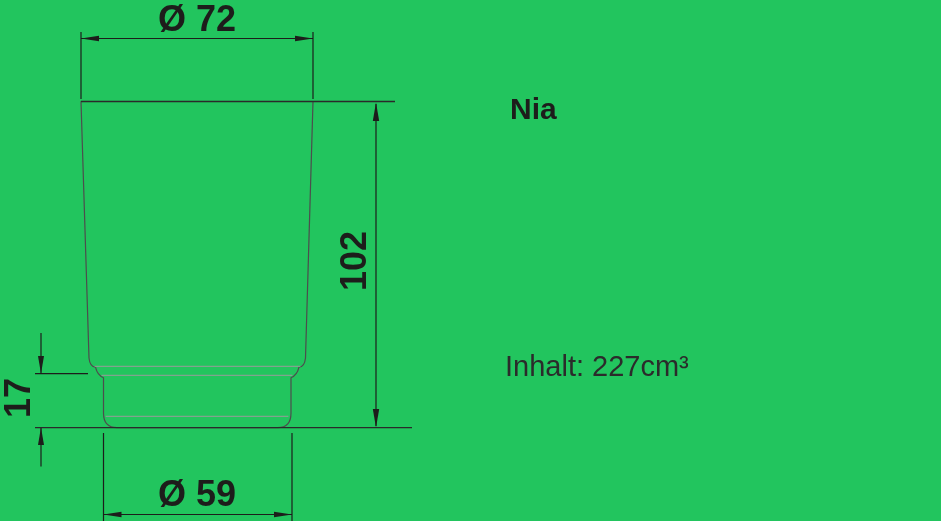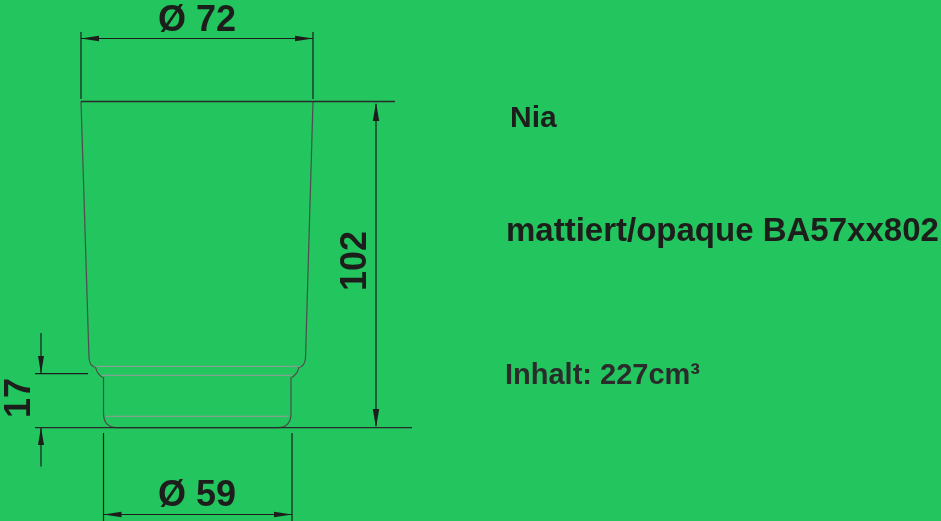--- a/index.html
+++ b/index.html
@@ -22,21 +22,21 @@
     position: absolute;
     left: 0;
     top: 0;
   }
   .dim-text {
     font-family: "Liberation Sans", sans-serif;
     font-weight: 700;
     font-size: 36px;
     fill: #1d1d1b;
   }
-  .right-col { position: absolute; left: 0; top: 16px; width: 941px; height: 399px; }
+  .right-col { position: absolute; left: 0; top: 8px; width: 941px; height: 399px; }
   .product-name {
     position: absolute;
     left: 510px;
     top: 86px;
     font-size: 30px;
     font-weight: 700;
     color: #1d1d1b;
     line-height: 1;
     white-space: nowrap;
   }
@@ -48,21 +48,21 @@
     font-weight: 700;
     color: #1d1d1b;
     line-height: 35.4px;
     white-space: nowrap;
   }
   .capacity {
     position: absolute;
     left: 505px;
     top: 344px;
     font-size: 29px;
-    font-weight: 700;
+    font-weight: 400;
     color: #2b2b2b;
     line-height: 1;
     white-space: nowrap;
   }
 </style>
 </head>
 <body>
 
 <div class="stage">
 
@@ -125,19 +125,18 @@
       <polygon points="103.5,514.5 121.5,511.8 121.5,517.2" stroke="none"></polygon>
       <polygon points="292,514.5 274,511.8 274,517.2" stroke="none"></polygon>
       <text class="dim-text" x="197" y="506" text-anchor="middle" stroke="none">Ø 59</text>
     </g>
   </svg>
 
   <div class="right-col">
     <div class="product-name">Nia</div>
 
     <div class="variants">
-      <div>mattiert/opaque BA57xx802</div>
     </div>
 
     <div class="capacity">Inhalt: 227cm³</div>
   </div>
 
 </div>
 
 </body></html>

